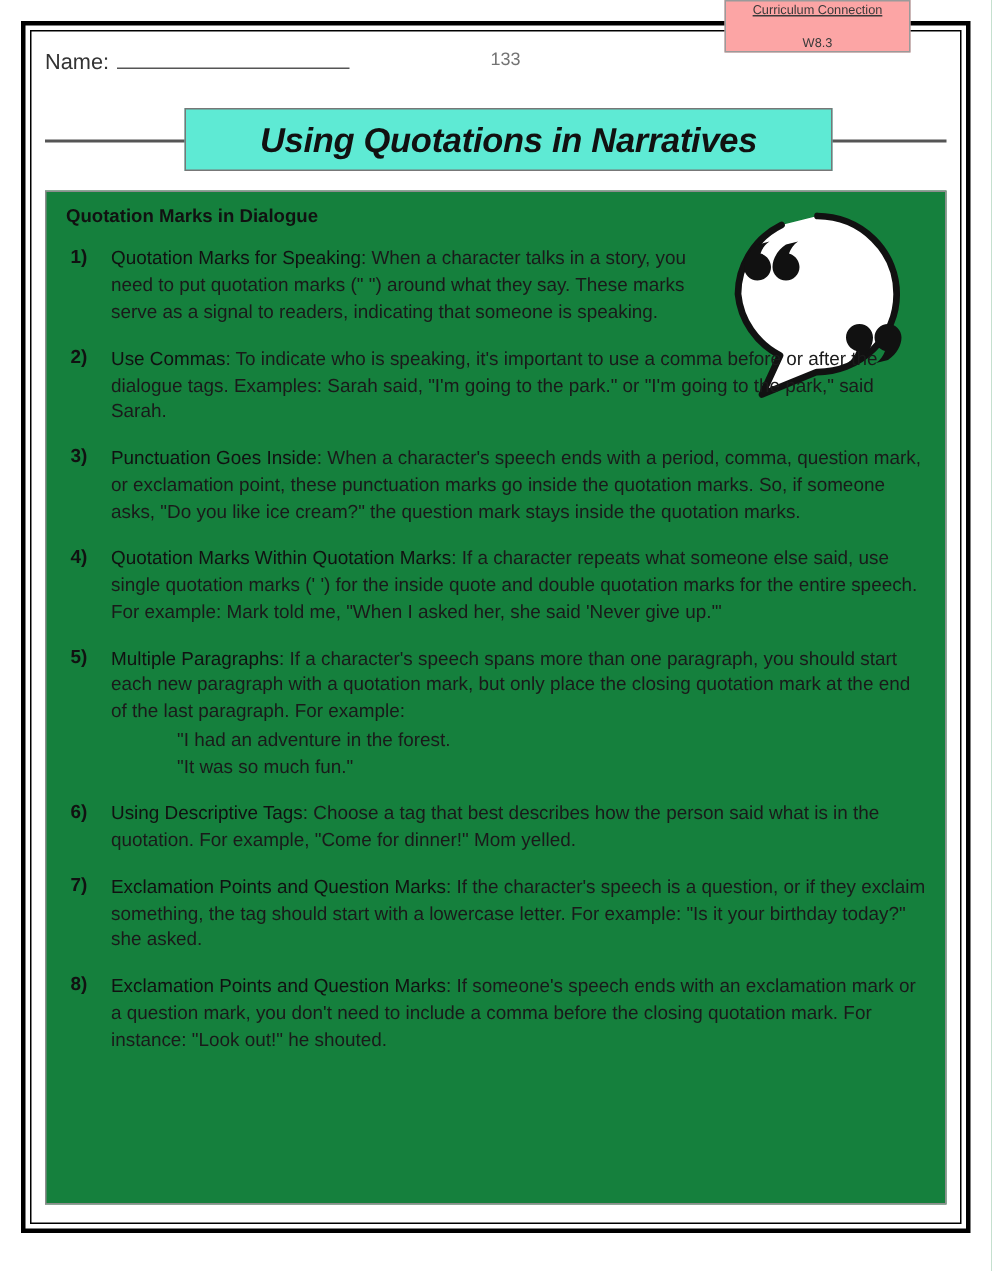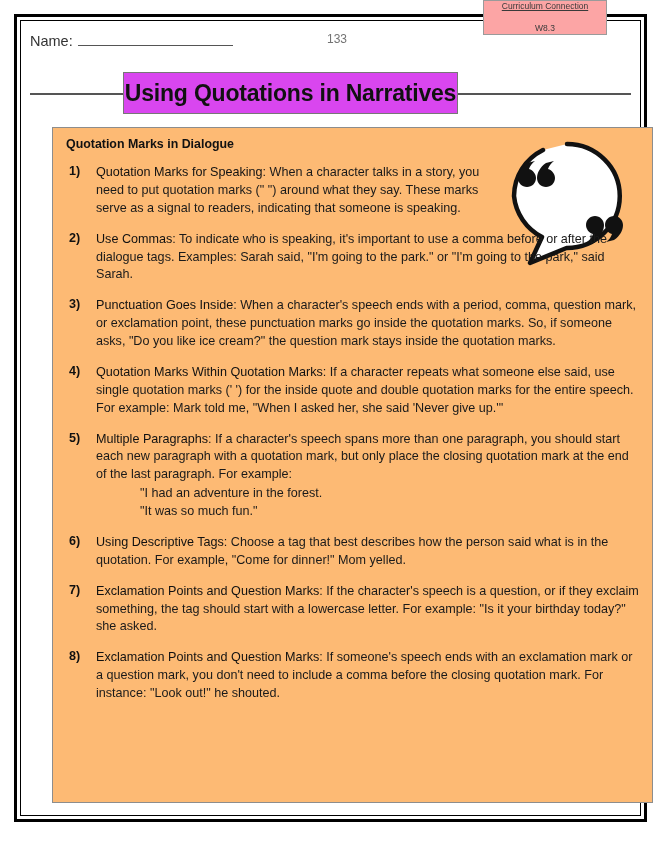--- a/index.html
+++ b/index.html
@@ -108,49 +108,49 @@
     left: 0;
     right: 0;
     top: 21px;
     height: 1.5px;
     background: #555;
   }
   .title-box {
     position: absolute;
     left: 93px;
     top: 0;
-    width: 335px;
+    width: 432px;
     height: 42px;
-    background: #d946ef;
+    background: #5eead4;
     border: 1.5px solid #777;
     box-sizing: border-box;
     display: flex;
     align-items: center;
     justify-content: center;
+    font-style: italic;
   }
   .title-text {
     font-size: 23px;
     font-weight: bold;
     color: #111;
     letter-spacing: -0.2px;
     white-space: nowrap;
   }
 
   
   .content-box {
     position: absolute;
     left: 30px;
     top: 127px;
     width: 601px;
     height: 676px;
     border: 1px solid #8d8d8d;
     box-sizing: border-box;
-    background: #fdba74;
+    background: #15803d;
     padding: 9px 12px 0 13px;
-    margin-left: 22px;
   }
 
   .intro-heading {
     font-size: 12.4px;
     font-weight: bold;
     color: #111;
     margin: 0 0 1px 0;
   }
   .intro-body {
     font-size: 12.6px;

